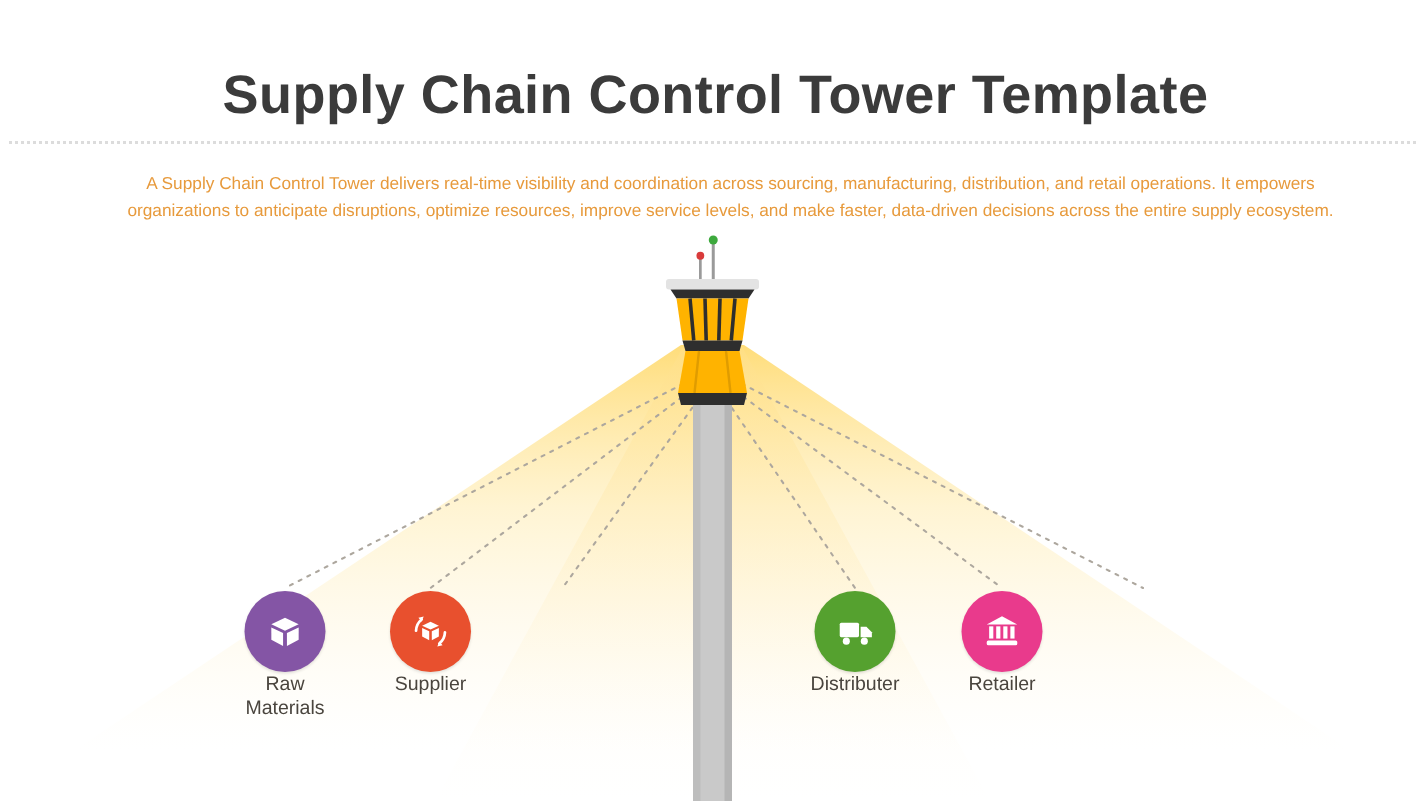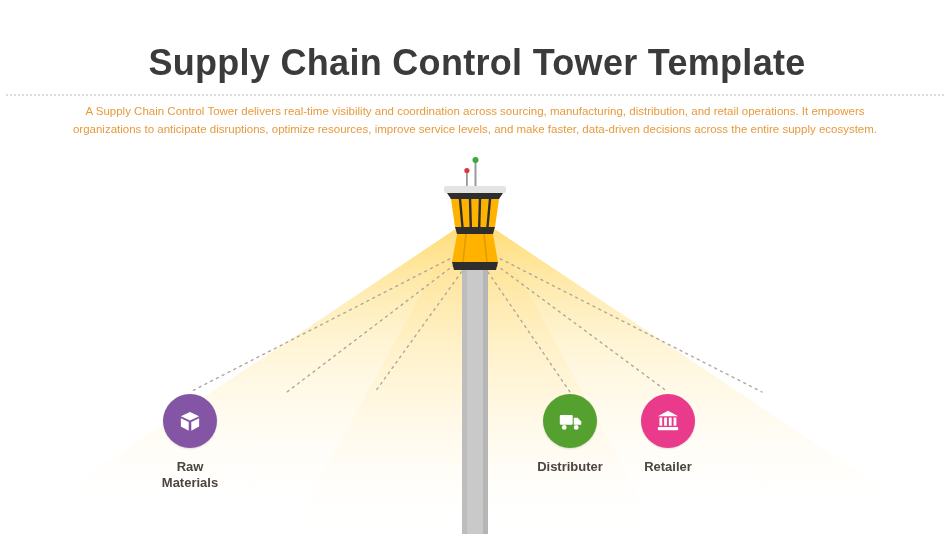--- a/index.html
+++ b/index.html
@@ -10,33 +10,33 @@
   .title{
     position:absolute;top:40px;left:0;width:100%;margin:2px;text-align:center;
     font-size:36px;font-weight:800;letter-spacing:.3px;color:#3b3b3b;
   }
   .sep{
     position:absolute;top:94px;left:6px;right:6px;height:0;
     border-top:2px dotted #dcdcdc;
   }
   .desc{
     position:absolute;top:103px;left:50%;transform:translateX(-50%);
-    width:830px;margin:0;text-align:center;
+    width:830px;margin:12px;text-align:center;
     font-size:11.5px;line-height:1.55;color:#e79a3c;
   }
   .bg-svg{position:absolute;left:0;top:0;width:950px;height:534px;}
   .node{position:absolute;top:394px;width:100px;text-align:center;}
   .circle{
     width:54px;height:54px;border-radius:50%;margin:0 auto;
     display:flex;align-items:center;justify-content:center;
     box-shadow:0 1px 2px rgba(0,0,0,.12);
   }
   .circle svg{display:block;}
   .label{
-    margin-top:11px;font-size:13px;font-weight:700;color:#4a453e;line-height:1.25;
+    font-size:13px;font-weight:400;color:#4a453e;line-height:1.25;
   }
   .label.narrow{max-width:70px;margin-left:auto;margin-right:auto;}
 </style>
 </head>
 <body>
 
 <div class="slide">
 
   <h1 class="title" style="color: rgb(59, 59, 59);">Supply Chain Control Tower Template</h1>
 
@@ -109,20 +109,38 @@
         <g fill="#fff">
           <polygon points="14,5.5 22.5,9.5 14,13.5 5.5,9.5"></polygon>
           <polygon points="5.5,11.5 12.8,15 12.8,23 5.5,19.2"></polygon>
           <polygon points="22.5,11.5 15.2,15 15.2,23 22.5,19.2"></polygon>
         </g>
       </svg>
     </div>
     <div class="label narrow">Raw Materials</div>
   </div>
 
+  <div class="node" style="left:237px">
+    <div class="circle" style="background-color: rgb(232, 80, 46);">
+      <svg width="30" height="30" viewBox="0 0 28 28">
+        <g fill="#fff">
+          <polygon points="14,8 19.2,10.4 14,12.8 8.8,10.4"></polygon>
+          <polygon points="8.8,11.8 13.2,13.9 13.2,19.4 8.8,17.1"></polygon>
+          <polygon points="19.2,11.8 14.8,13.9 14.8,19.4 19.2,17.1"></polygon>
+          <polygon points="6.5,5.5 9.8,4.6 8.4,7.8"></polygon>
+          <polygon points="21.5,22.5 18.2,23.4 19.6,20.2"></polygon>
+        </g>
+        <g stroke="#fff" stroke-width="1.7" fill="none" stroke-linecap="round">
+          <path d="M8.5 6.5 A9.5 9.5 0 0 0 5 13.5"></path>
+          <path d="M19.5 21.5 A9.5 9.5 0 0 0 23 14.5"></path>
+        </g>
+      </svg>
+    </div>
+    <div class="label">Supplier</div>
+  </div>
 
 
   <div class="node" style="left:520px">
     <div class="circle" style="background-color: rgb(85, 161, 47);">
       <svg width="30" height="30" viewBox="0 0 28 28">
         <g fill="#fff">
           <rect x="4.5" y="8.5" width="12" height="9" rx="1"></rect>
           <path d="M17.5 11 h3.6 l3.4 3.4 v3.1 h-7 z"></path>
           <circle cx="8.6" cy="20" r="2.2"></circle>
           <circle cx="19.8" cy="20" r="2.2"></circle>

